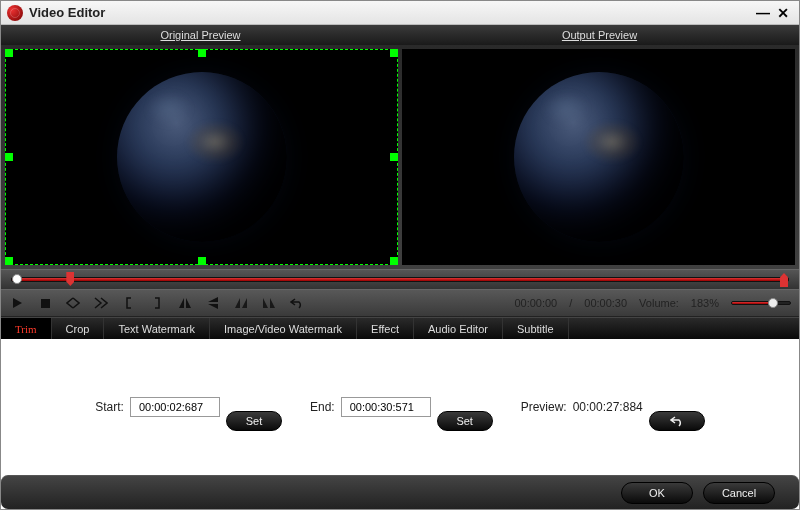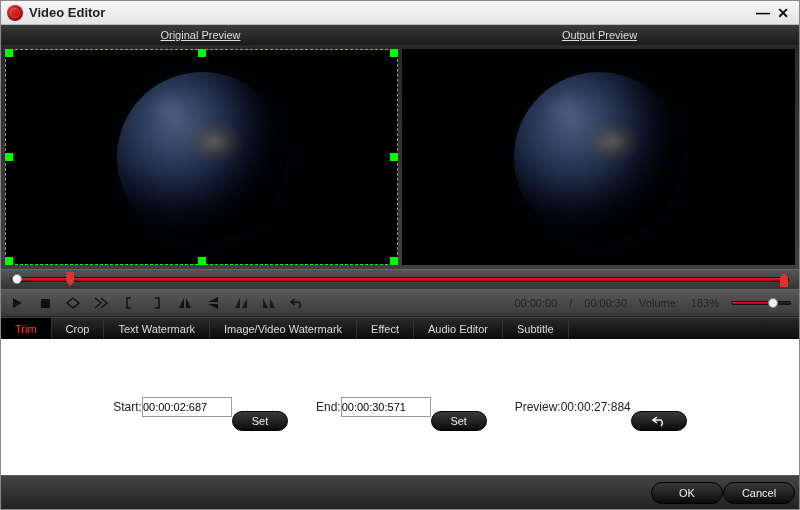--- a/index.html
+++ b/index.html
@@ -41,29 +41,29 @@
 .controls-row { height: 28px; background: linear-gradient(#585858,#3a3a3a); display: flex; align-items: center; padding: 0 8px; gap: 12px; font-size: 11px; color: #222; border-top: 1px solid #666; border-bottom: 1px solid #222; justify-content: flex-end; }
 .controls-row .ctl { width: 16px; height: 16px; display: flex; align-items: center; justify-content: center; cursor: pointer; color: #1a1a1a; }
 .controls-row .ctl svg { display: block; }
 .controls-row .flex { flex: 1; }
 .vol-slider { width: 60px; height: 4px; background: #222; border-radius: 2px; position: relative; border: 1px solid #111; }
 .vol-slider .fill { position: absolute; left: 0; top: 0; bottom: 0; width: 70%; background: linear-gradient(#d33,#900); border-radius: 2px; }
 .vol-slider .knob { position: absolute; top: -4px; left: 70%; width: 10px; height: 10px; margin-left: -5px; background: #eee; border: 1px solid #888; border-radius: 50%; cursor: grab; }
 
 .tabs-row { height: 22px; background: linear-gradient(#2a2a2a,#0a0a0a); display: flex; align-items: stretch; color: #ddd; font-size: 11px; border-top: 1px solid #444; }
 .tab { padding: 0 14px; line-height: 22px; cursor: pointer; border-right: 1px solid #333; }
-.tab.active { background: #000; color: #ff3a2a; }
+.tab.active { background: #000; color: #ff3a2a; font-family: Liberation Serif, serif; }
 
 .panel { flex: 1; background: #fff; display: flex; align-items: center; justify-content: center; gap: 28px; font-size: 12px; color: #222; }
-.field { display: flex; align-items: center; }
-.field input { width: 90px; height: 20px; font-size: 11px; padding: 0 0; border: 1px solid #999; }
+.field { display: flex; align-items: center; gap: 6px; }
+.field input { width: 90px; height: 20px; font-size: 11px; padding: 0 8px; border: 1px solid #999; }
 .btn-dark { min-width: 56px; height: 20px; background: linear-gradient(#3a3a3a,#0a0a0a); color: #eee; border: 1px solid #000; border-radius: 10px; font-size: 11px; display: flex; align-items: center; justify-content: center; cursor: pointer; padding: 0 10px; margin-top: 28px; }
 .btn-dark svg { display: block; }
 
-.footer { height: 34px; background: linear-gradient(#444,#222); display: flex; align-items: center; justify-content: flex-end; padding: 0 4px; border-top: 1px solid #555; }
+.footer { height: 34px; background: linear-gradient(#444,#222); display: flex; align-items: center; justify-content: flex-end; gap: 10px; padding: 0 24px; border-top: 1px solid #555; border-radius: 7px; }
 .btn-footer { min-width: 72px; height: 22px; background: linear-gradient(#3a3a3a,#0a0a0a); color: #eee; border: 1px solid #000; border-radius: 11px; font-size: 11px; display: flex; align-items: center; justify-content: center; cursor: pointer; }
 </style>
 </head>
 <body>
 
 <div class="window">
 
   <div class="titlebar">
     <span class="logo"></span>
     <span class="title">Video Editor</span>

